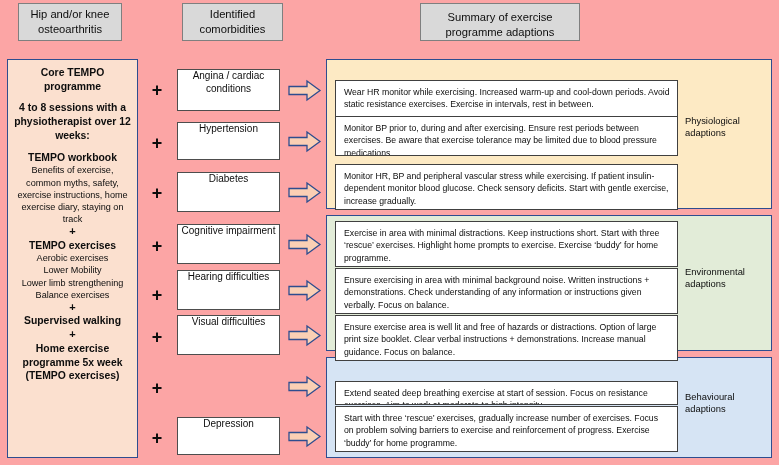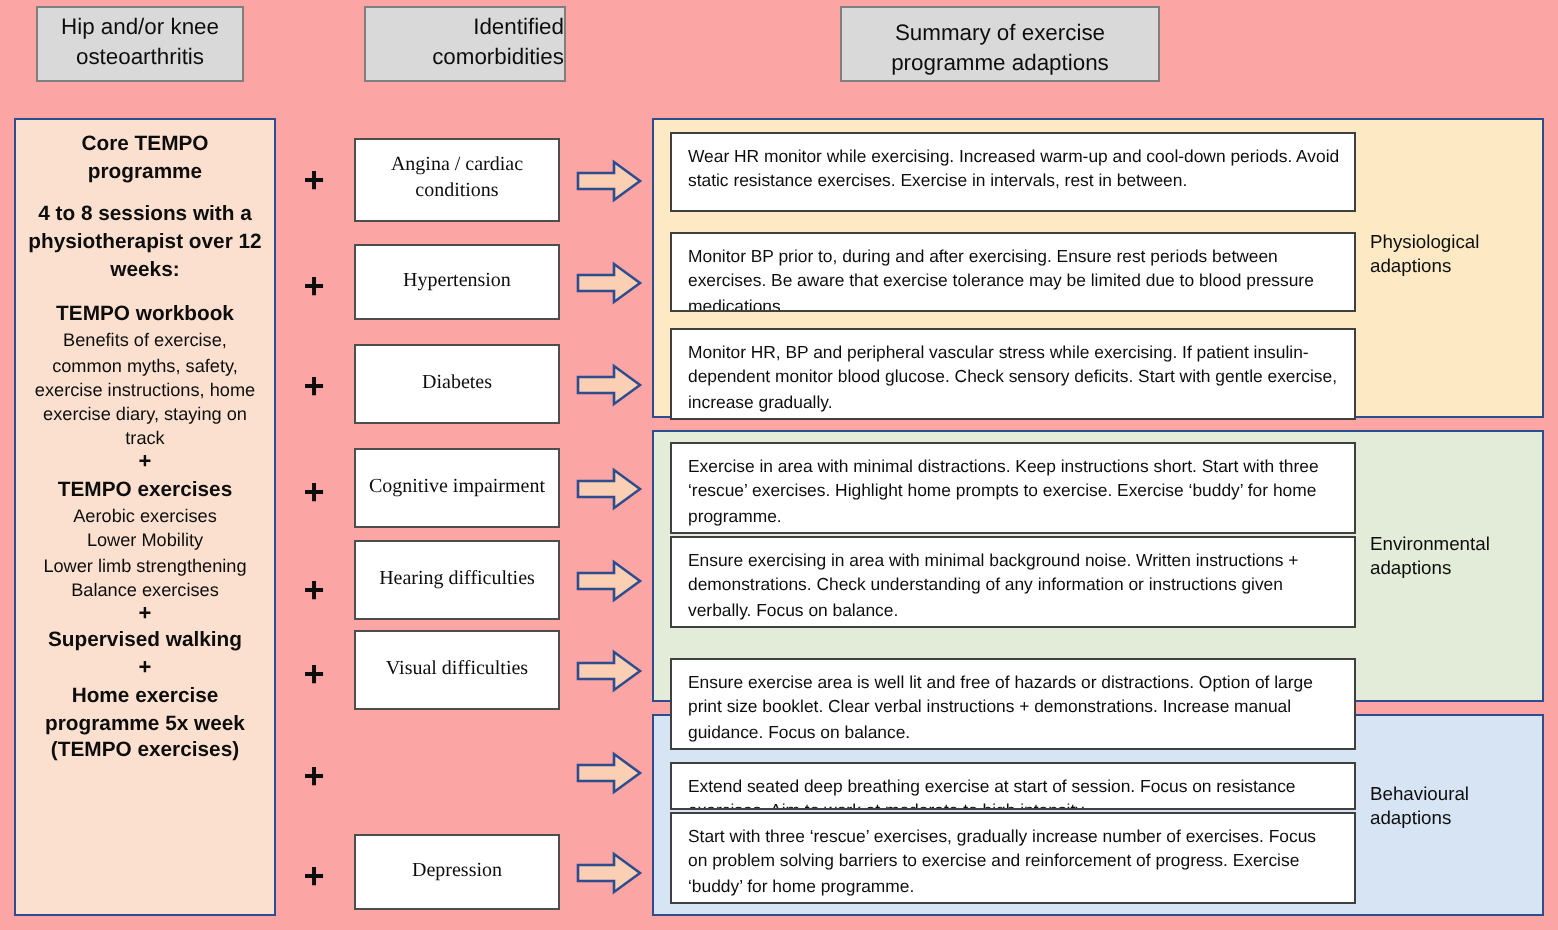--- a/index.html
+++ b/index.html
@@ -28,21 +28,21 @@
     border: 1.4px solid #7f7f7f;
     display: flex;
     align-items: center;
     justify-content: center;
     text-align: center;
     font-size: 11.2px;
     line-height: 1.32;
     color: #0d0d0d;
   }
   #hdr-oa  { left: 18px;  top: 3px;  width: 104px; height: 38px; }
-  #hdr-com { left: 182px; top: 3px;  width: 101px; height: 38px; text-align: right; }
+  #hdr-com { left: 182px; top: 3px;  width: 101px; height: 38px; }
   #hdr-sum { left: 420px; top: 3px;  width: 160px; height: 38px; align-items: flex-end; }
 
   
   #core-box {
     position: absolute;
     left: 7px;
     top: 59px;
     width: 131px;
     height: 399px;
     box-sizing: border-box;
@@ -81,27 +81,26 @@
 
   
   .como {
     position: absolute;
     left: 177px;
     width: 103px;
     box-sizing: border-box;
     background: #ffffff;
     border: 1.2px solid #4d4d4d;
     display: flex;
-    align-items: center;
+    align-items: flex-start;
     justify-content: center;
     text-align: center;
     font-size: 10px;
     line-height: 1.28;
     color: #0d0d0d;
-    font-family: Liberation Serif, serif;
   }
 
   
   .arrow {
     position: absolute;
     left: 287px;
     width: 35px;
     height: 23px;
   }
   .arrow svg { display: block; width: 35px; height: 23px; }
@@ -252,36 +251,36 @@
   <div class="grp" id="grp-phys">
     <div class="grp-label" style="top:55px">Physiological adaptions</div>
   </div>
   <div class="grp" id="grp-env">
     <div class="grp-label" style="top:50px">Environmental adaptions</div>
   </div>
   <div class="grp" id="grp-beh">
     <div class="grp-label" style="top:33px">Behavioural adaptions</div>
   </div>
 
-  <div class="card" style="top:66px;  height:40px">
+  <div class="card" style="top:80px;  height:40px">
     <span>Wear HR monitor while exercising. Increased warm-up and cool-down periods. Avoid static resistance exercises. Exercise in intervals, rest in between.</span>
   </div>
   <div class="card" style="top:116px; height:40px">
     <span>Monitor BP prior to, during and after exercising. Ensure rest periods between exercises. Be aware that exercise tolerance may be limited due to blood pressure medications.</span>
   </div>
   <div class="card" style="top:164px; height:46px">
     <span>Monitor HR, BP and peripheral vascular stress while exercising. If patient insulin-dependent monitor blood glucose. Check sensory deficits. Start with gentle exercise, increase gradually.</span>
   </div>
   <div class="card" style="top:221px; height:46px">
     <span>Exercise in area with minimal distractions. Keep instructions short. Start with three ‘rescue’ exercises. Highlight home prompts to exercise. Exercise ‘buddy’ for home programme.</span>
   </div>
   <div class="card" style="top:268px; height:46px">
     <span>Ensure exercising in area with minimal background noise. Written instructions + demonstrations. Check understanding of any information or instructions given verbally. Focus on balance.</span>
   </div>
-  <div class="card" style="top:329px; height:46px">
+  <div class="card" style="top:315px; height:46px">
     <span>Ensure exercise area is well lit and free of hazards or distractions. Option of large print size booklet. Clear verbal instructions + demonstrations. Increase manual guidance. Focus on balance.</span>
   </div>
   <div class="card" style="top:381px; height:24px">
     <span>Extend seated deep breathing exercise at start of session. Focus on resistance exercises. Aim to work at moderate to high intensity.</span>
   </div>
   <div class="card" style="top:406px; height:46px">
     <span>Start with three ‘rescue’ exercises, gradually increase number of exercises. Focus on problem solving barriers to exercise and reinforcement of progress. Exercise ‘buddy’ for home programme.</span>
   </div>
 
 </div>

